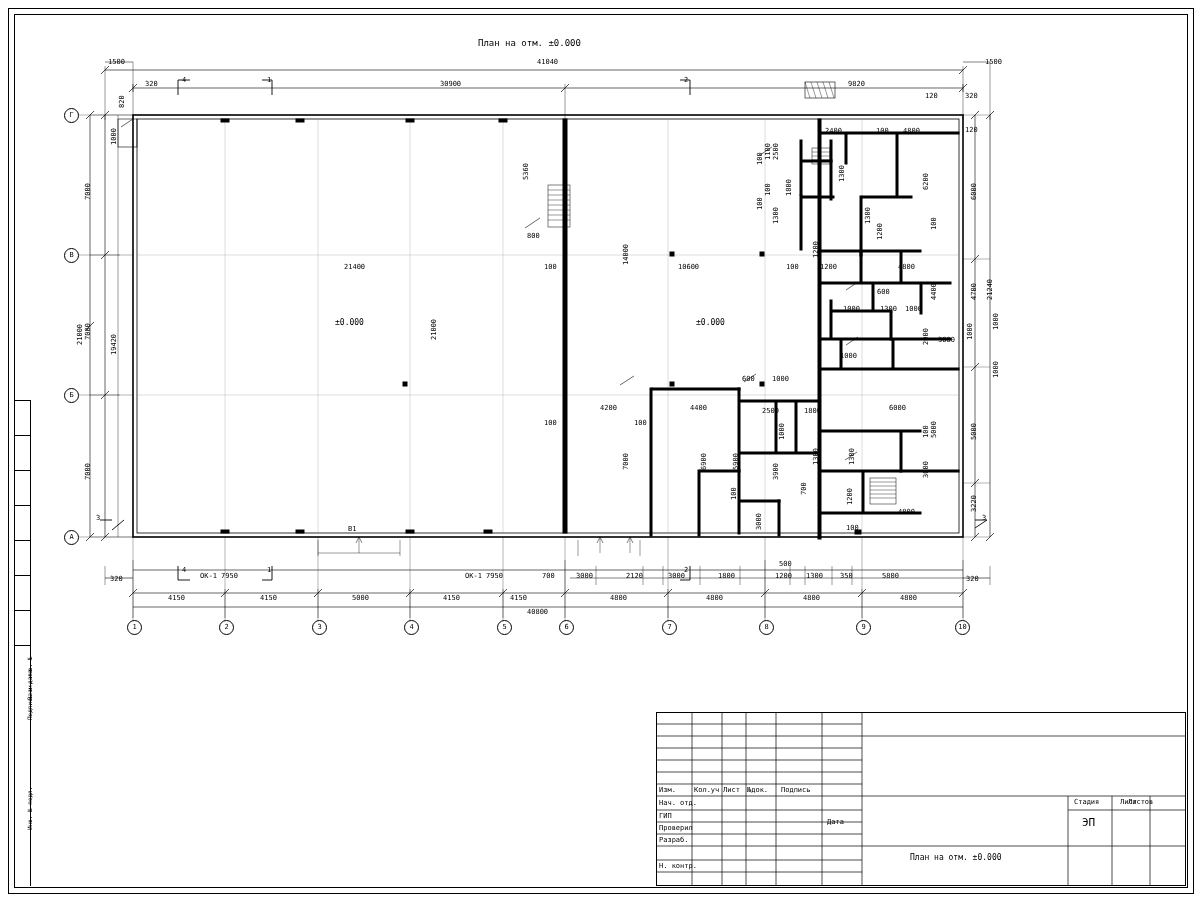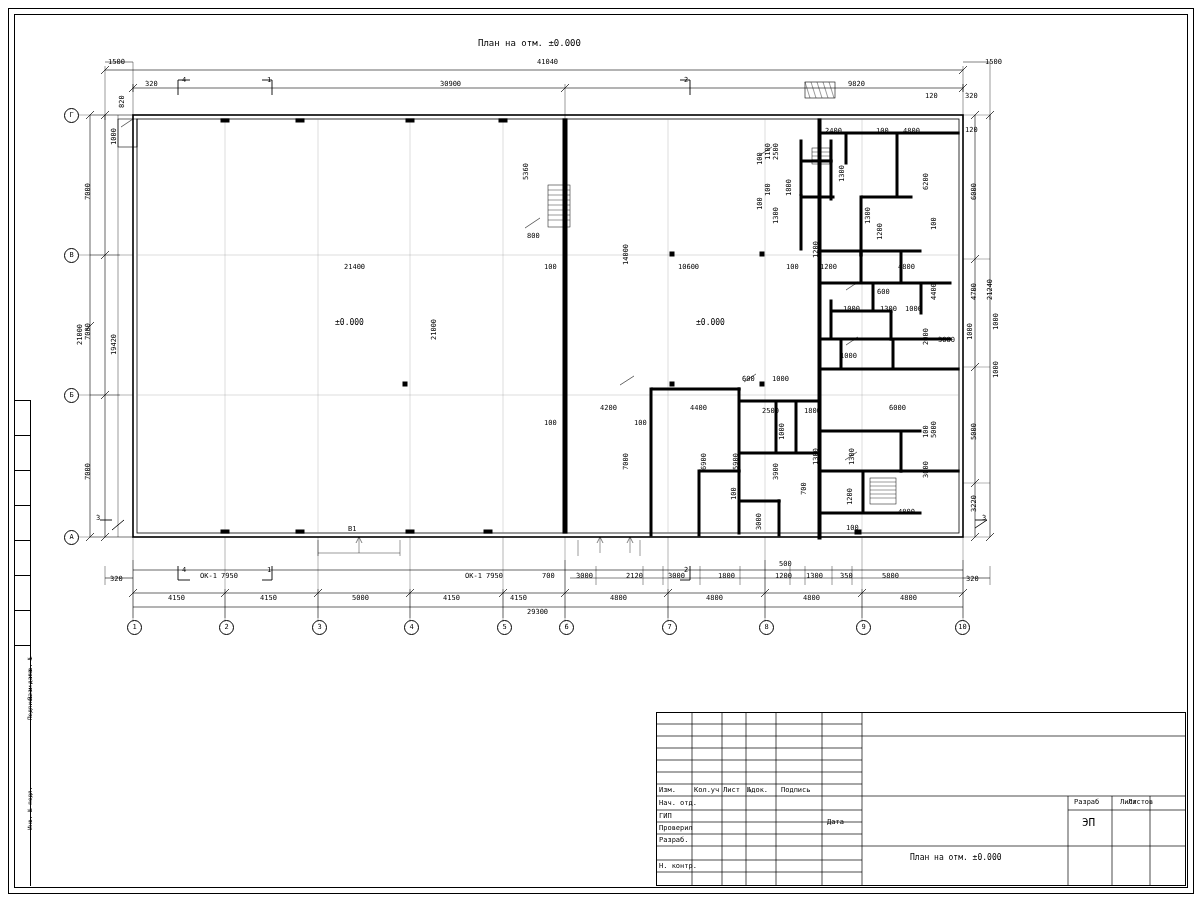--- a/index.html
+++ b/index.html
@@ -333,21 +333,21 @@
   <div class="lbl" style="left:966px;top:575px;">320</div>
   <div class="lbl" style="left:168px;top:594px;">4150</div>
   <div class="lbl" style="left:260px;top:594px;">4150</div>
   <div class="lbl" style="left:352px;top:594px;">5000</div>
   <div class="lbl" style="left:443px;top:594px;">4150</div>
   <div class="lbl" style="left:510px;top:594px;">4150</div>
   <div class="lbl" style="left:610px;top:594px;">4800</div>
   <div class="lbl" style="left:706px;top:594px;">4800</div>
   <div class="lbl" style="left:803px;top:594px;">4800</div>
   <div class="lbl" style="left:900px;top:594px;">4800</div>
-  <div class="lbl" style="left:527px;top:608px;">29300</div>
+  <div class="lbl" style="left:527px;top:608px;">40800</div>
   <div class="lbl" style="left:200px;top:572px;">ОК-1 7950</div>
   <div class="lbl" style="left:465px;top:572px;">ОК-1 7950</div>
   <div class="lbl" style="left:542px;top:572px;">700</div>
   <div class="lbl" style="left:576px;top:572px;">3000</div>
   <div class="lbl" style="left:626px;top:572px;">2120</div>
   <div class="lbl" style="left:668px;top:572px;">3000</div>
   <div class="lbl" style="left:718px;top:572px;">1800</div>
   <div class="lbl" style="left:779px;top:560px;">500</div>
   <div class="lbl" style="left:775px;top:572px;">1200</div>
   <div class="lbl" style="left:806px;top:572px;">1300</div>
@@ -481,19 +481,19 @@
   <div class="tbtxt" style="left:747px;top:786px;">№док.</div>
   <div class="tbtxt" style="left:781px;top:786px;">Подпись</div>
   <div class="tbtxt" style="left:827px;top:786px;margin-top:32px;">Дата</div>
 
   <div class="tbtxt" style="left:659px;top:799px;">Нач. отд.</div>
   <div class="tbtxt" style="left:659px;top:812px;">ГИП</div>
   <div class="tbtxt" style="left:659px;top:824px;">Проверил</div>
   <div class="tbtxt" style="left:659px;top:836px;">Разраб.</div>
   <div class="tbtxt" style="left:659px;top:862px;">Н. контр.</div>
 
-  <div class="tbtxt" style="left:1074px;top:798px;">Разраб</div>
+  <div class="tbtxt" style="left:1074px;top:798px;">Стадия</div>
   <div class="tbtxt" style="left:1120px;top:798px;">Лист</div>
   <div class="tbtxt" style="left:1128px;top:798px;">Листов</div>
   <div class="tbtxt" style="left:1082px;top:818px;font-size:11px;">ЭП</div>
   <div class="tbtxt" style="left:910px;top:853px;font-size:8px;">План на отм. ±0.000</div>
 
 </div>
 
 </body></html>

